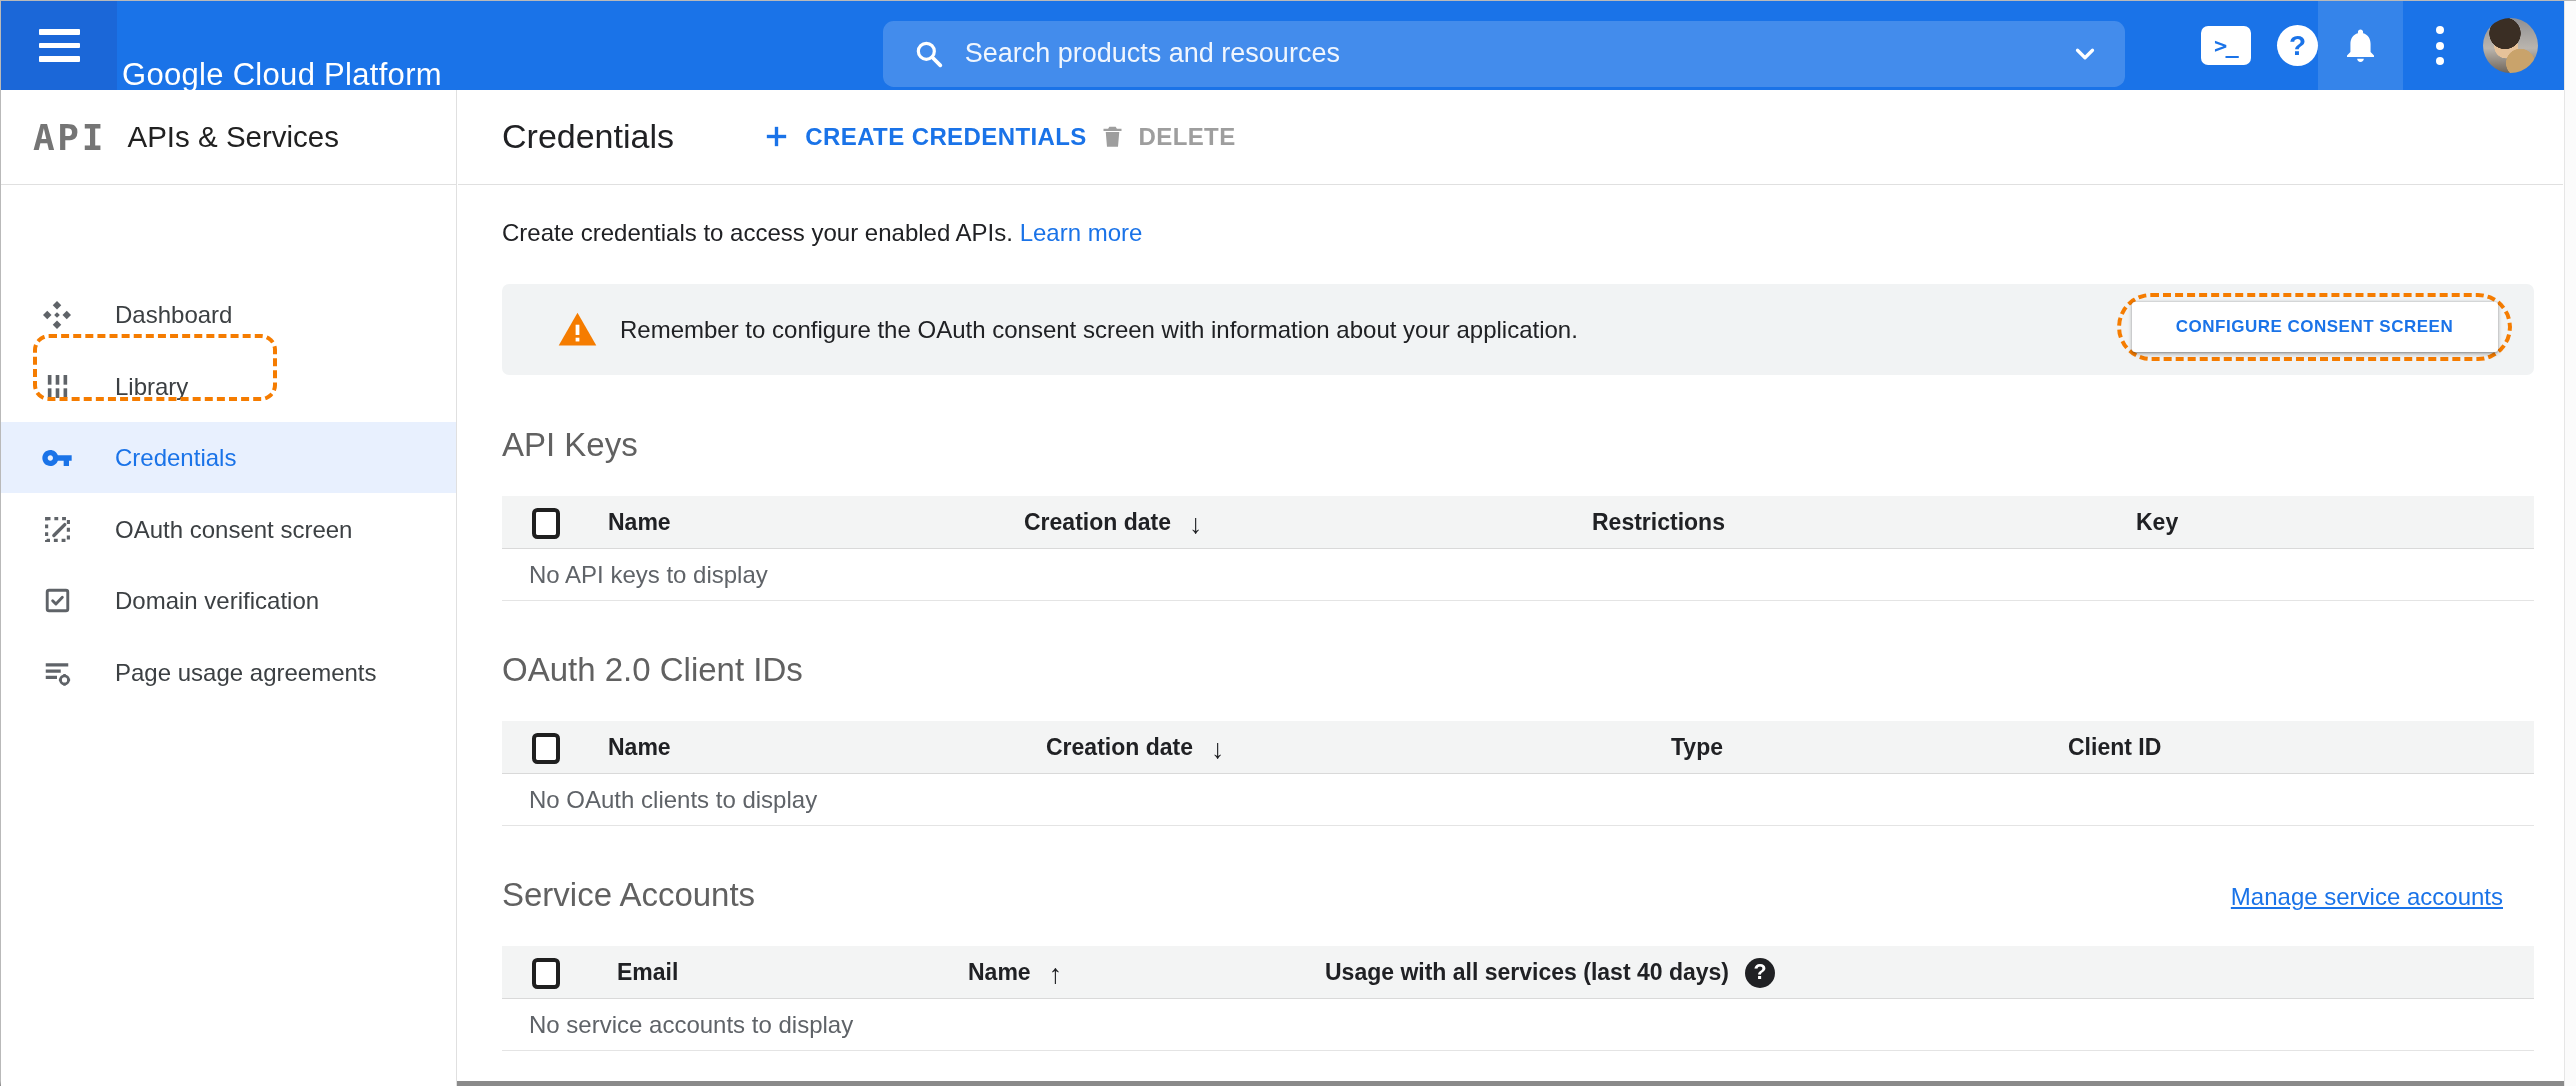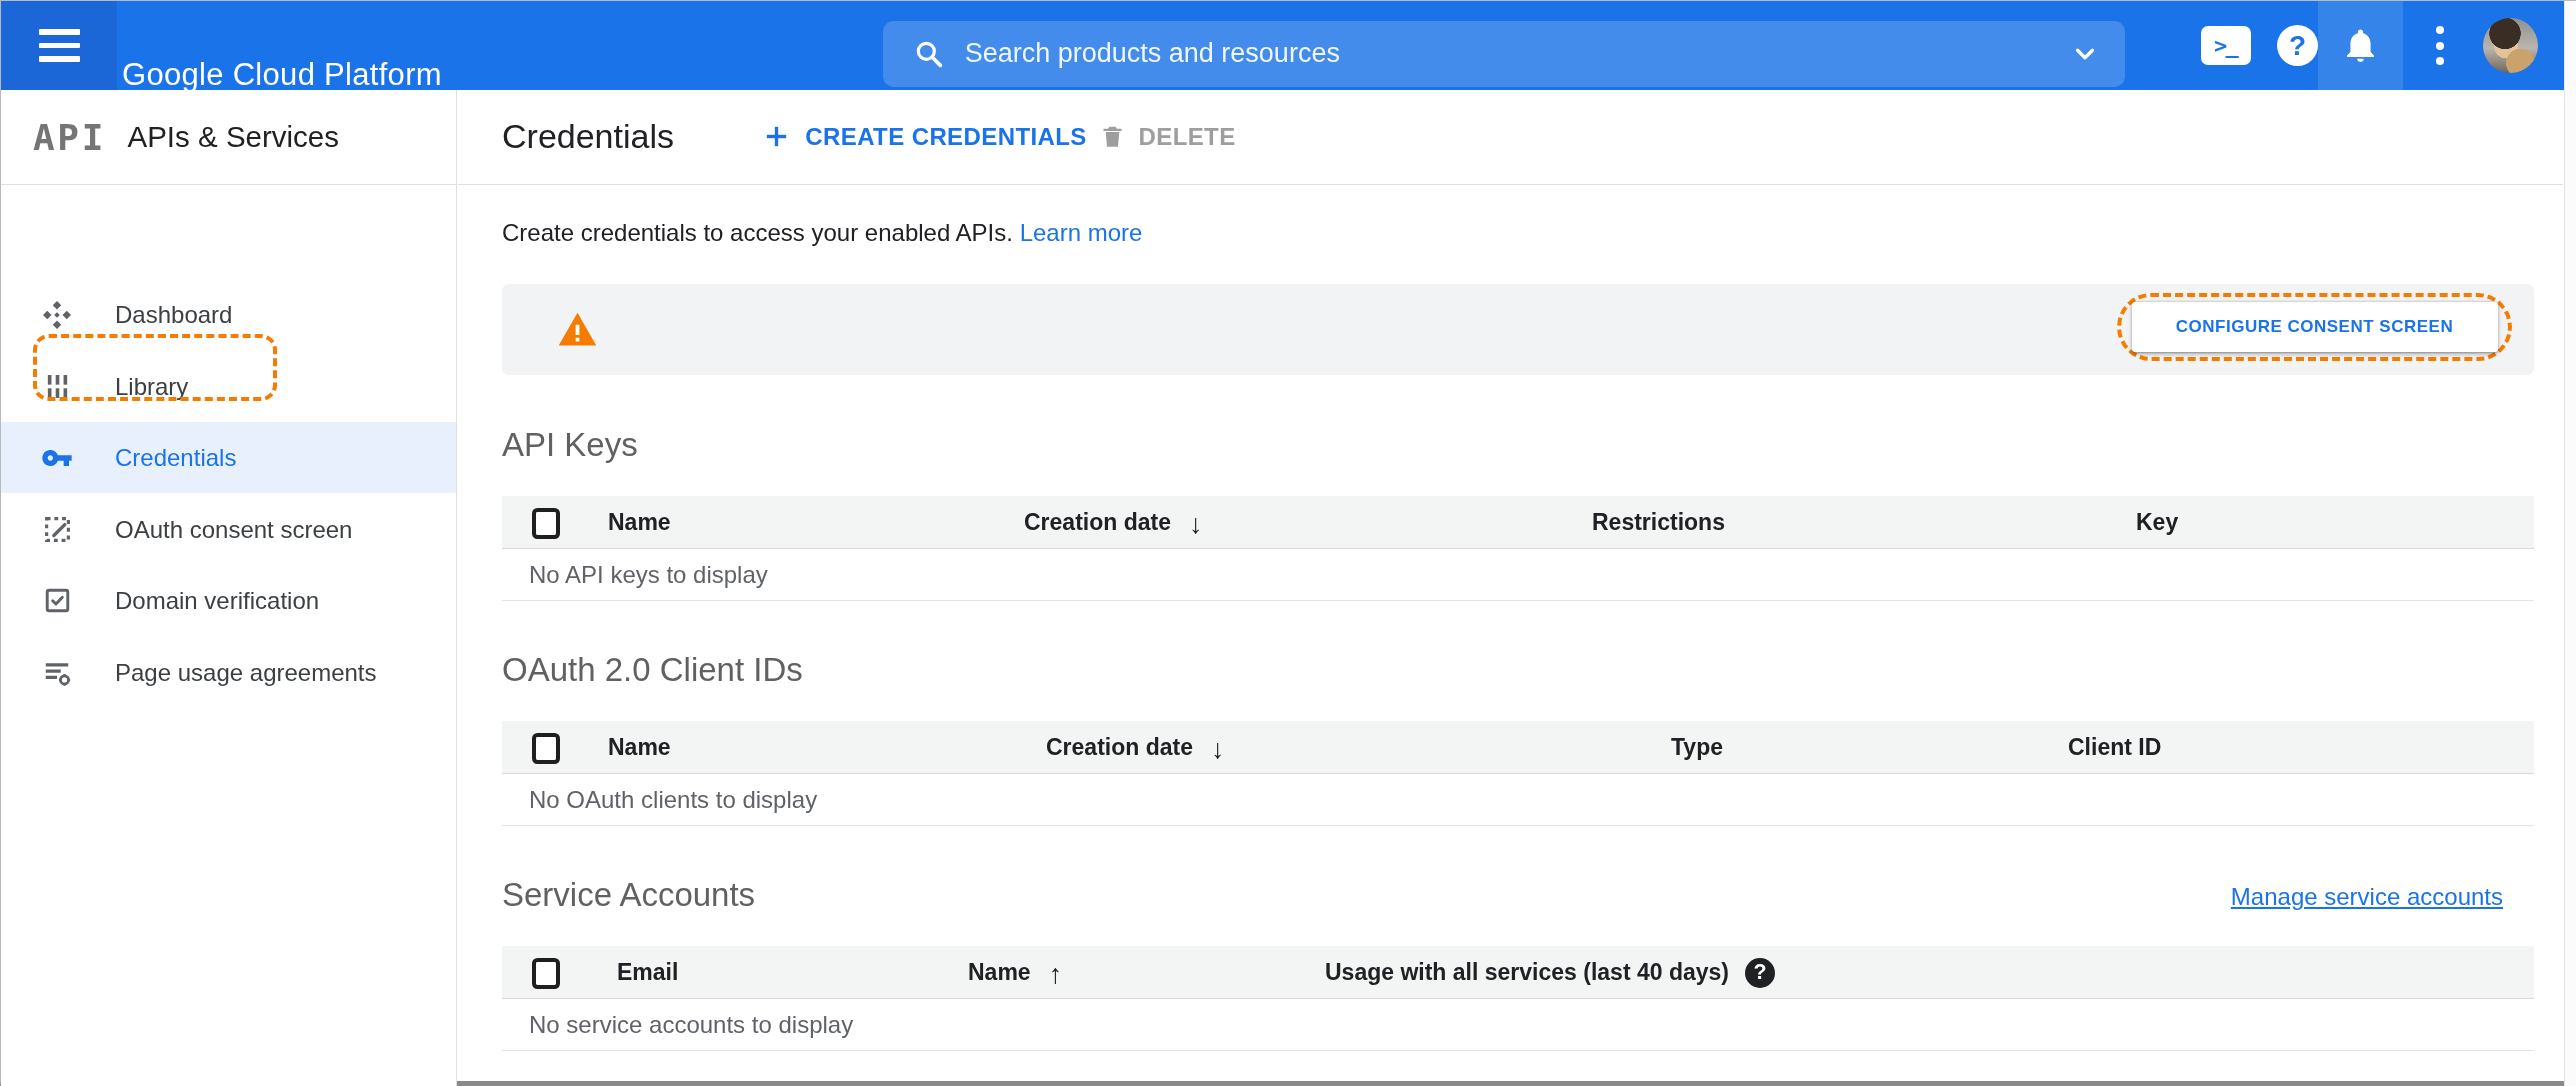--- a/index.html
+++ b/index.html
@@ -263,20 +263,21 @@
       <span>Create credentials to access your enabled APIs.</span>
       <a>Learn more</a>
     </p>
 
     <div class="banner">
       <svg class="warn-icon" width="41" height="41" viewBox="0 0 24 24">
         <path fill="#f57c00" d="M12 2.2 23 21.3H1z"></path>
         <rect x="10.9" y="9.2" width="2.2" height="6" fill="#fff"></rect>
         <rect x="10.9" y="16.8" width="2.2" height="2.2" fill="#fff"></rect>
       </svg>
+      <div class="banner-msg">Remember to configure the OAuth consent screen with information about your application.</div>
       <div class="consent-outline">
         <button class="consent-btn">CONFIGURE CONSENT SCREEN</button>
       </div>
     </div>
 
     <h2 class="sec-title" style="top:241px">API Keys</h2>
     <div class="thead" style="top:311px">
       <div class="checkbox"></div>
       <div class="th-cell" style="left:106px">
         <span>Name</span>

